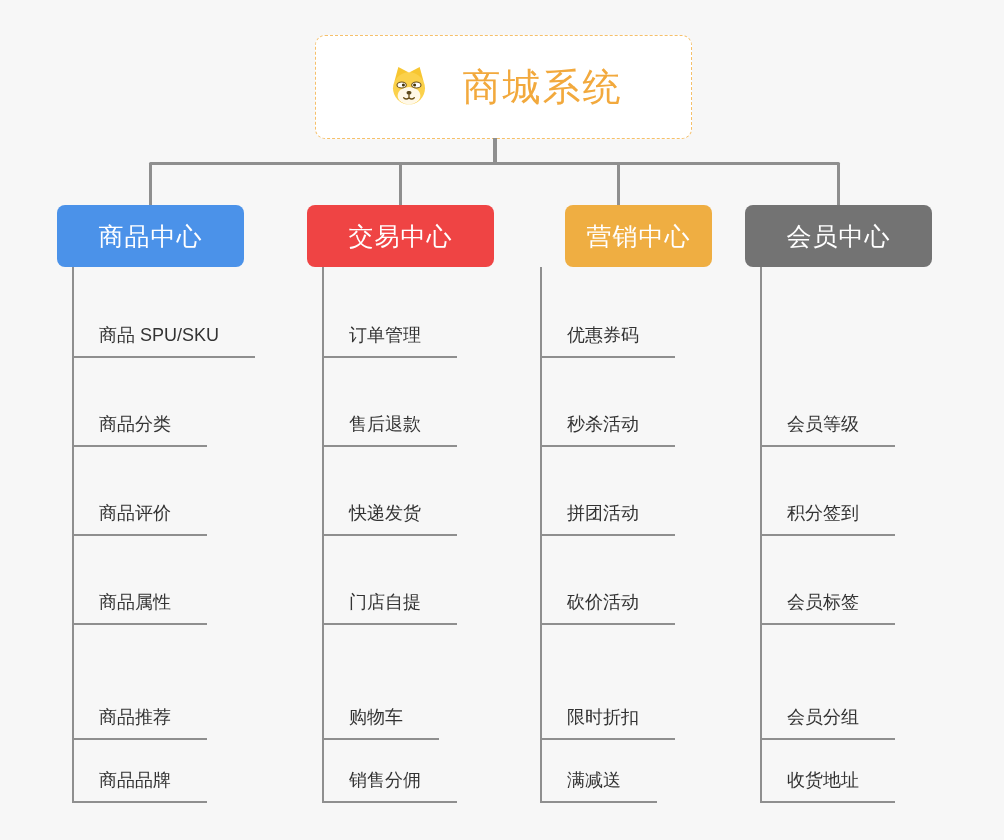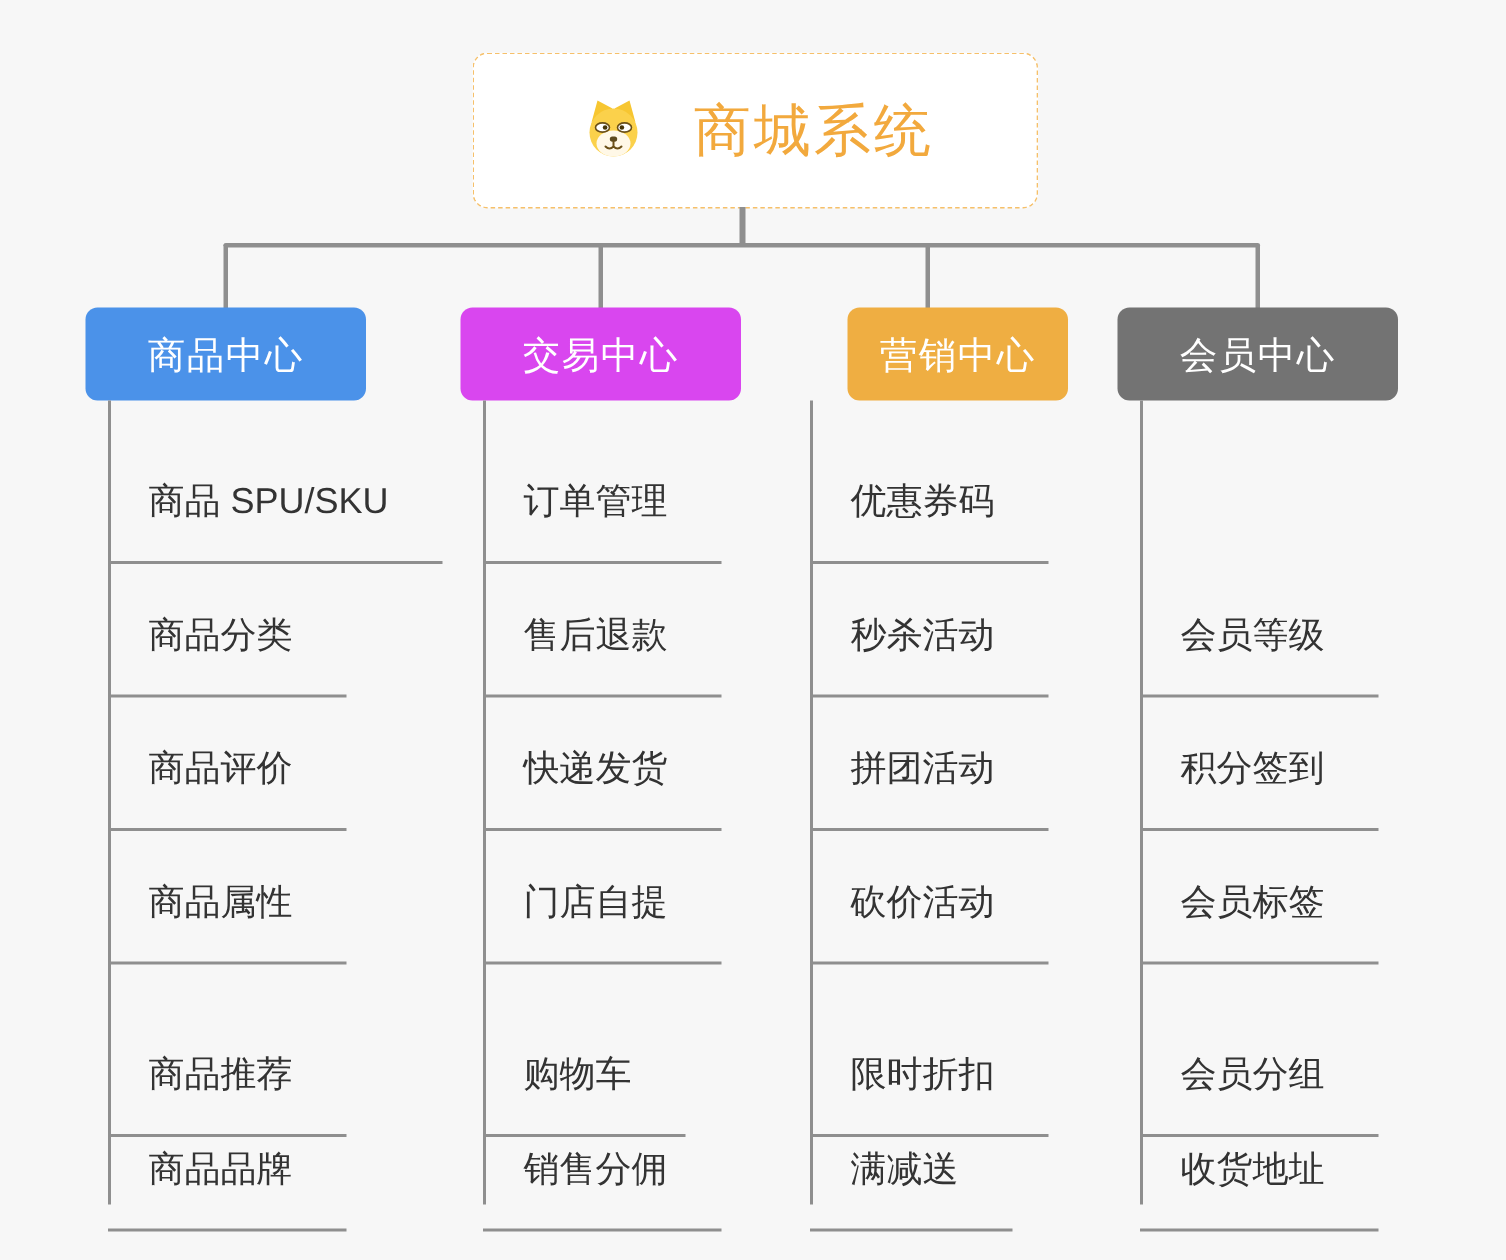--- a/index.html
+++ b/index.html
@@ -30,22 +30,22 @@
   .branch { position:absolute; top:205px; width:187px; height:592px; }
   .b0 { left:57px; } .b1 { left:307px; } .b2 { left:525px; } .b3 { left:745px; }
   .branch-box {
     height:62px; border-radius:8px; box-sizing:border-box;
     display:flex; align-items:center; justify-content:center;
     color:#ffffff; font-size:25px; letter-spacing:1px; cursor:default;
   }
   .vline { position:absolute; left:15px; top:62px; width:2px; height:536px; background:var(--line-color, #9a9a9a); }
   .item {
     position:absolute; left:15px; white-space:nowrap;
-    font-size:24px; line-height:24px; color:var(--item-text, #333333);
-    padding:0 36px 27px 27px;
+    font-size:18px; line-height:24px; color:var(--item-text, #333333);
+    padding:0 36px 9px 27px;
     border-bottom:2px solid var(--line-color, #9a9a9a);
   }
   .i0 { top:118px; } .i1 { top:207px; } .i2 { top:296px; }
   .i3 { top:385px; } .i4 { top:500px; } .i5 { top:563px; }
 </style>
 </head>
 <body style="--page-bg: #f7f7f7; --line-color: #8f8f8f; --root-text: #f2a93d; --root-border: #f6c06a; --item-text: #333333;">
 
 <div class="canvas">
 
@@ -77,21 +77,21 @@
     <div class="vline"></div>
     <div class="item i0">商品 SPU/SKU</div>
     <div class="item i1">商品分类</div>
     <div class="item i2">商品评价</div>
     <div class="item i3">商品属性</div>
     <div class="item i4">商品推荐</div>
     <div class="item i5">商品品牌</div>
   </div>
 
   <div class="branch b1">
-    <div class="branch-box" style="background-color: #d946ef;">交易中心</div>
+    <div class="branch-box" style="background-color: #ef4444;">交易中心</div>
     <div class="vline"></div>
     <div class="item i0">订单管理</div>
     <div class="item i1">售后退款</div>
     <div class="item i2">快递发货</div>
     <div class="item i3">门店自提</div>
     <div class="item i4">购物车</div>
     <div class="item i5">销售分佣</div>
   </div>
 
   <div class="branch b2">

